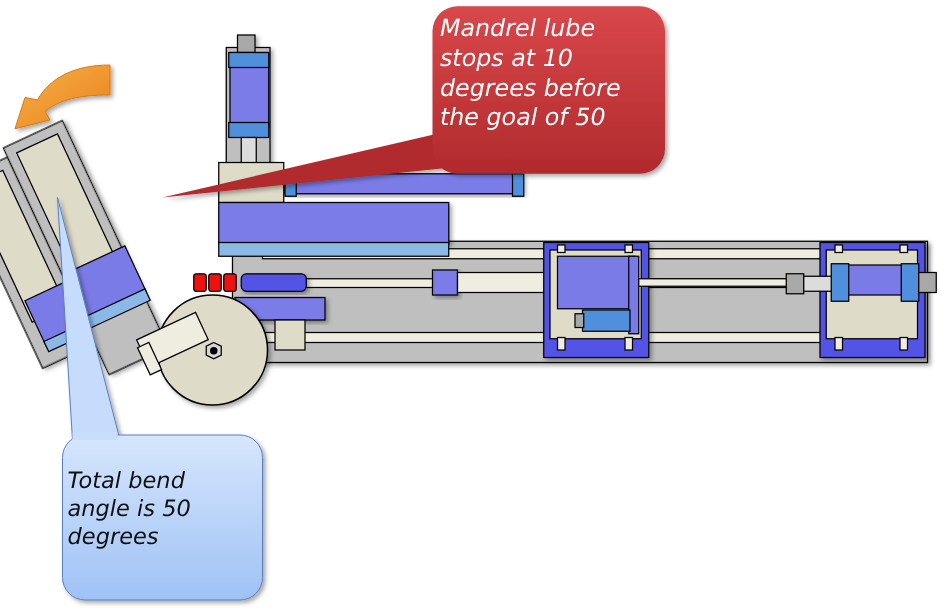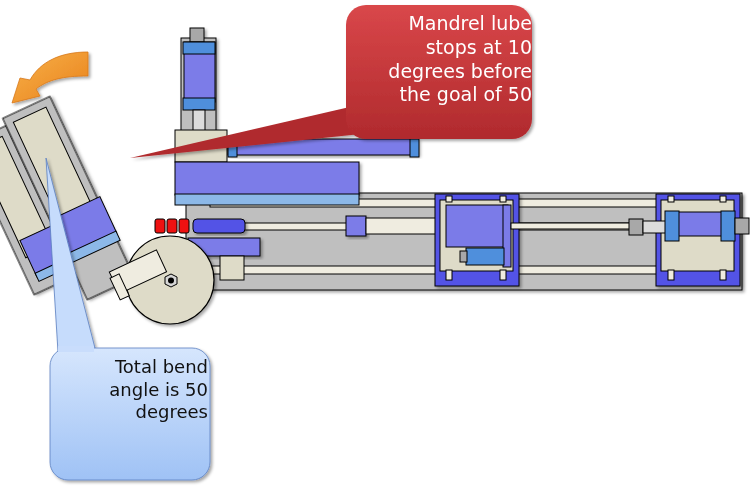--- a/index.html
+++ b/index.html
@@ -1,23 +1,23 @@
 <!DOCTYPE html>
 <html><head>
 <meta charset="utf-8">
 <style>
   html, body { margin: 0; padding: 0; background: #ffffff; }
   body { width: 753px; height: 493px; position: relative; overflow: hidden; font-family: "Liberation Sans", sans-serif; }
   #diagram { position: absolute; left: 0; top: 0; width: 753px; height: 493px; }
   .callout-text {
-    position: absolute; text-align: right; font-family: "DejaVu Sans", sans-serif;
-    line-height: 1.25; white-space: pre-line;
+    position: absolute; text-align: left; font-family: "DejaVu Sans", sans-serif;
+    line-height: 1.25; white-space: pre-line; font-style: italic;
   }
   #callout-red-text { left: 352px; top: 12px; width: 180px; font-size: 19px; color: #ffffff; }
-  #callout-blue-text { left: 54px; top: 356px; width: 154px; font-size: 18px; color: #111111; }
+  #callout-blue-text { left: 54px; top: 374px; width: 154px; font-size: 18px; color: #111111; }
 </style>
 </head>
 <body>
 
 <svg id="diagram" viewBox="0 0 753 493" xmlns="http://www.w3.org/2000/svg">
   <defs>
     <filter id="sh" x="-10%" y="-10%" width="130%" height="130%">
       <feDropShadow dx="2" dy="2" stdDeviation="1.5" flood-color="#000" flood-opacity="0.35"></feDropShadow>
     </filter>
     <linearGradient id="redGrad" x1="0" y1="0" x2="0" y2="1">

